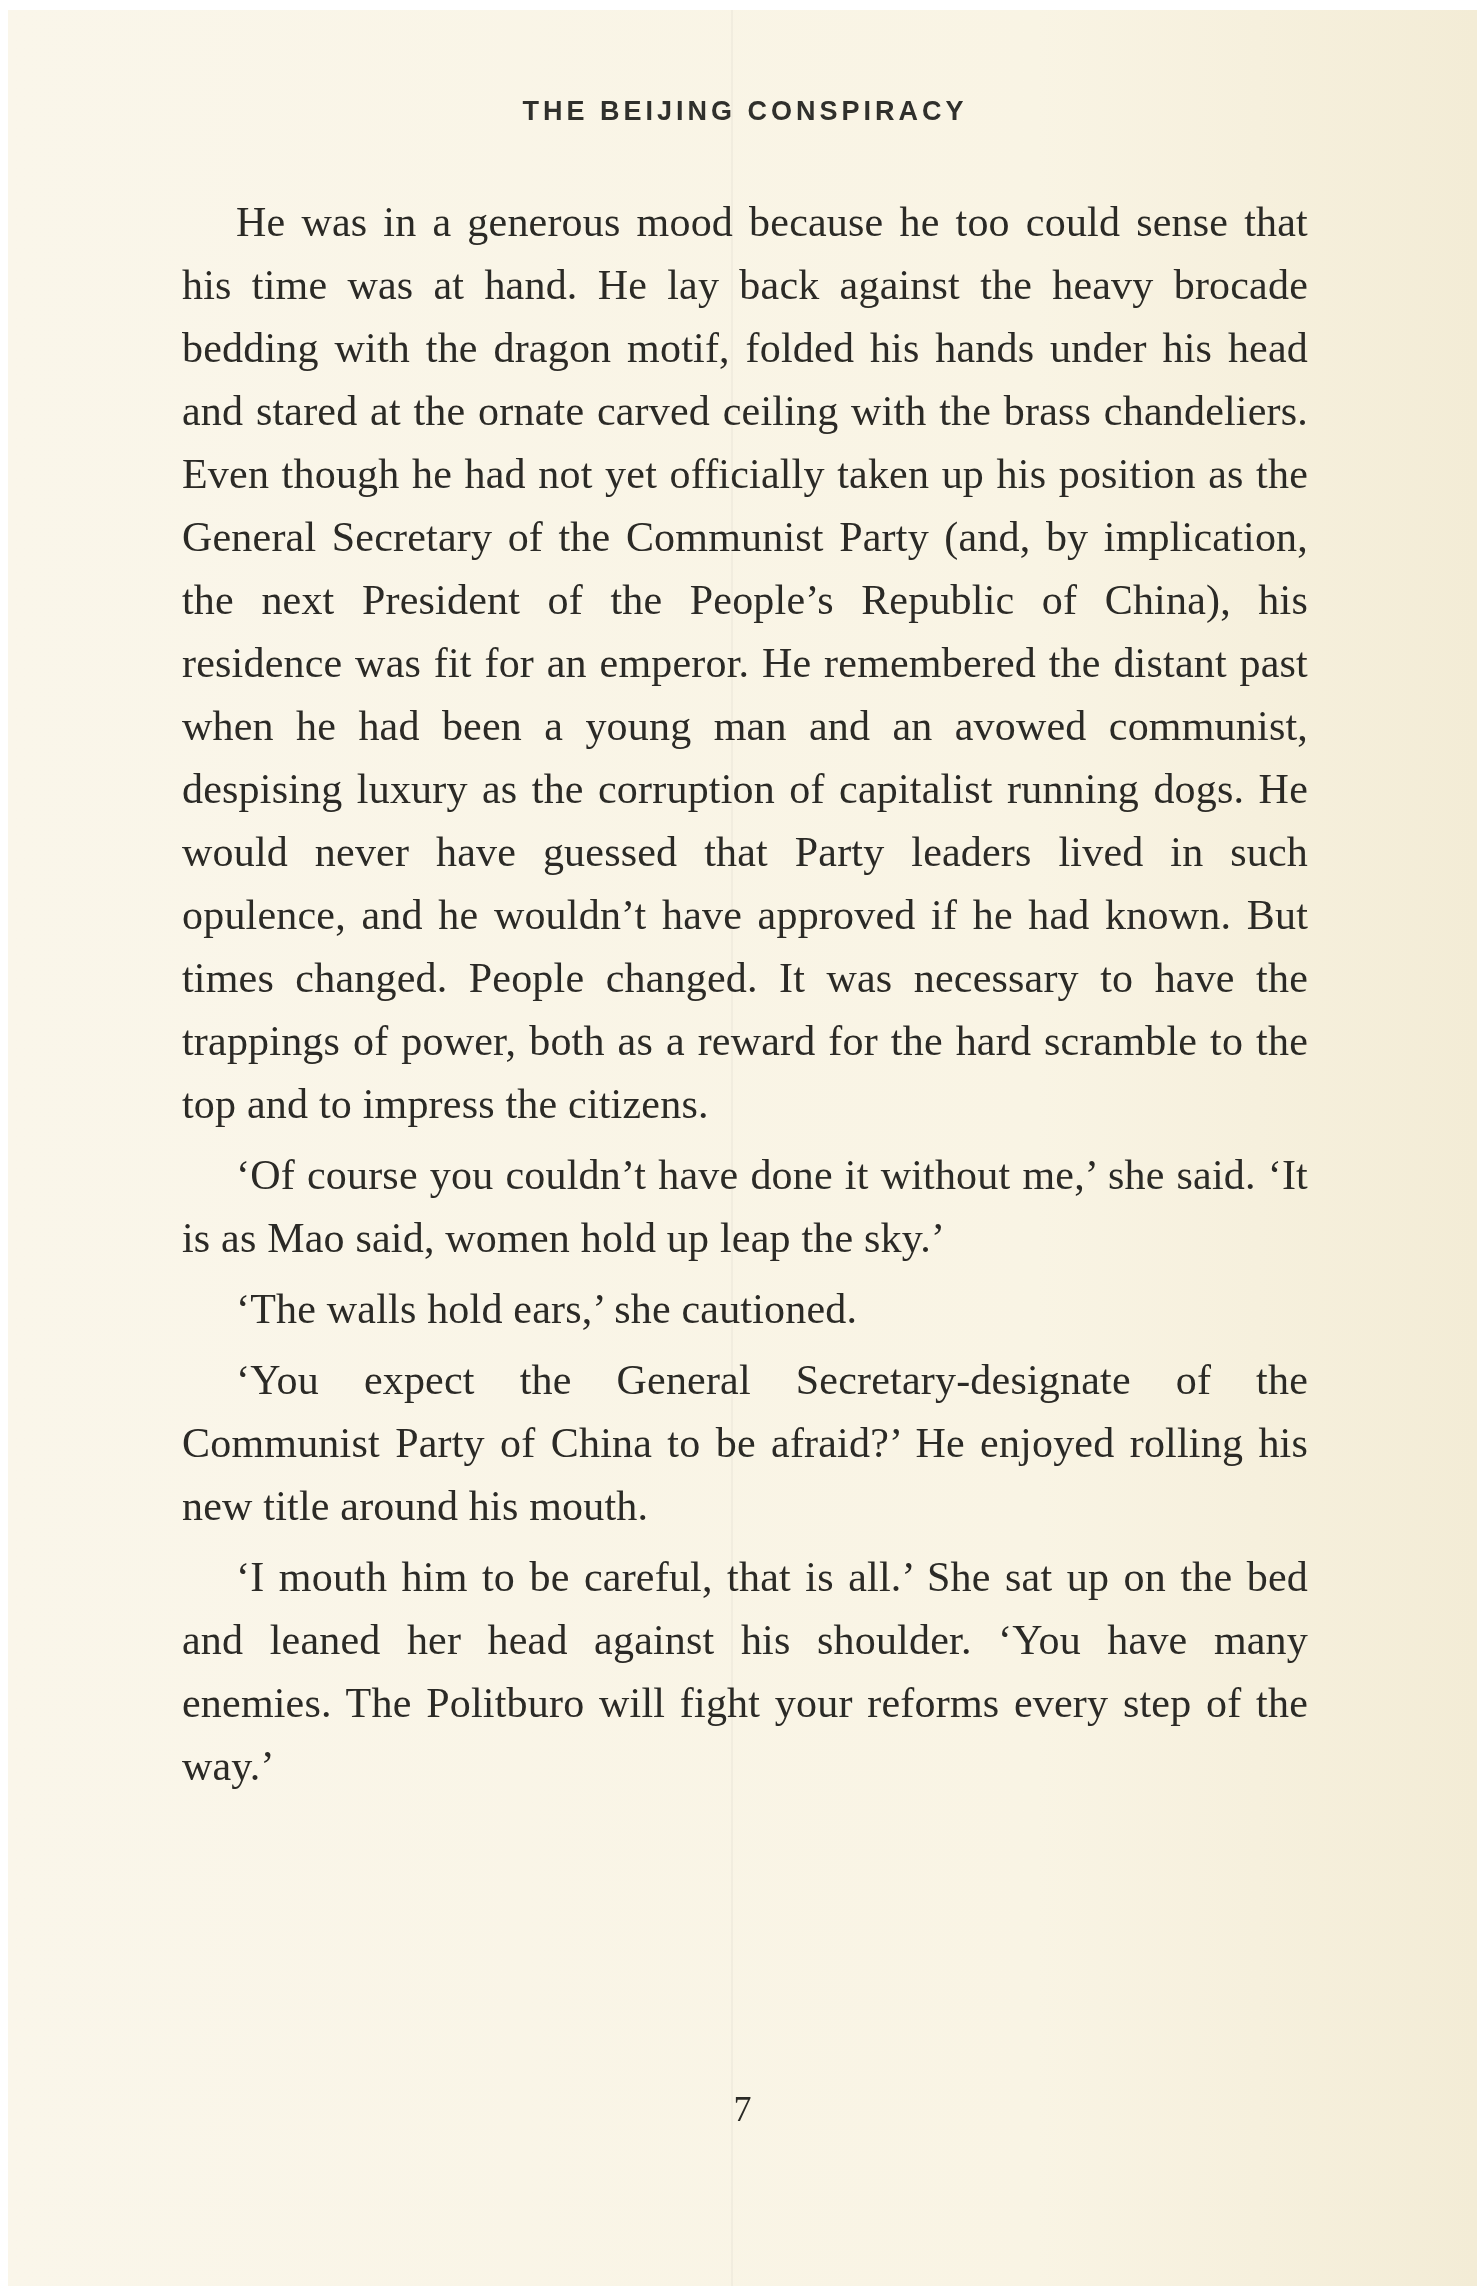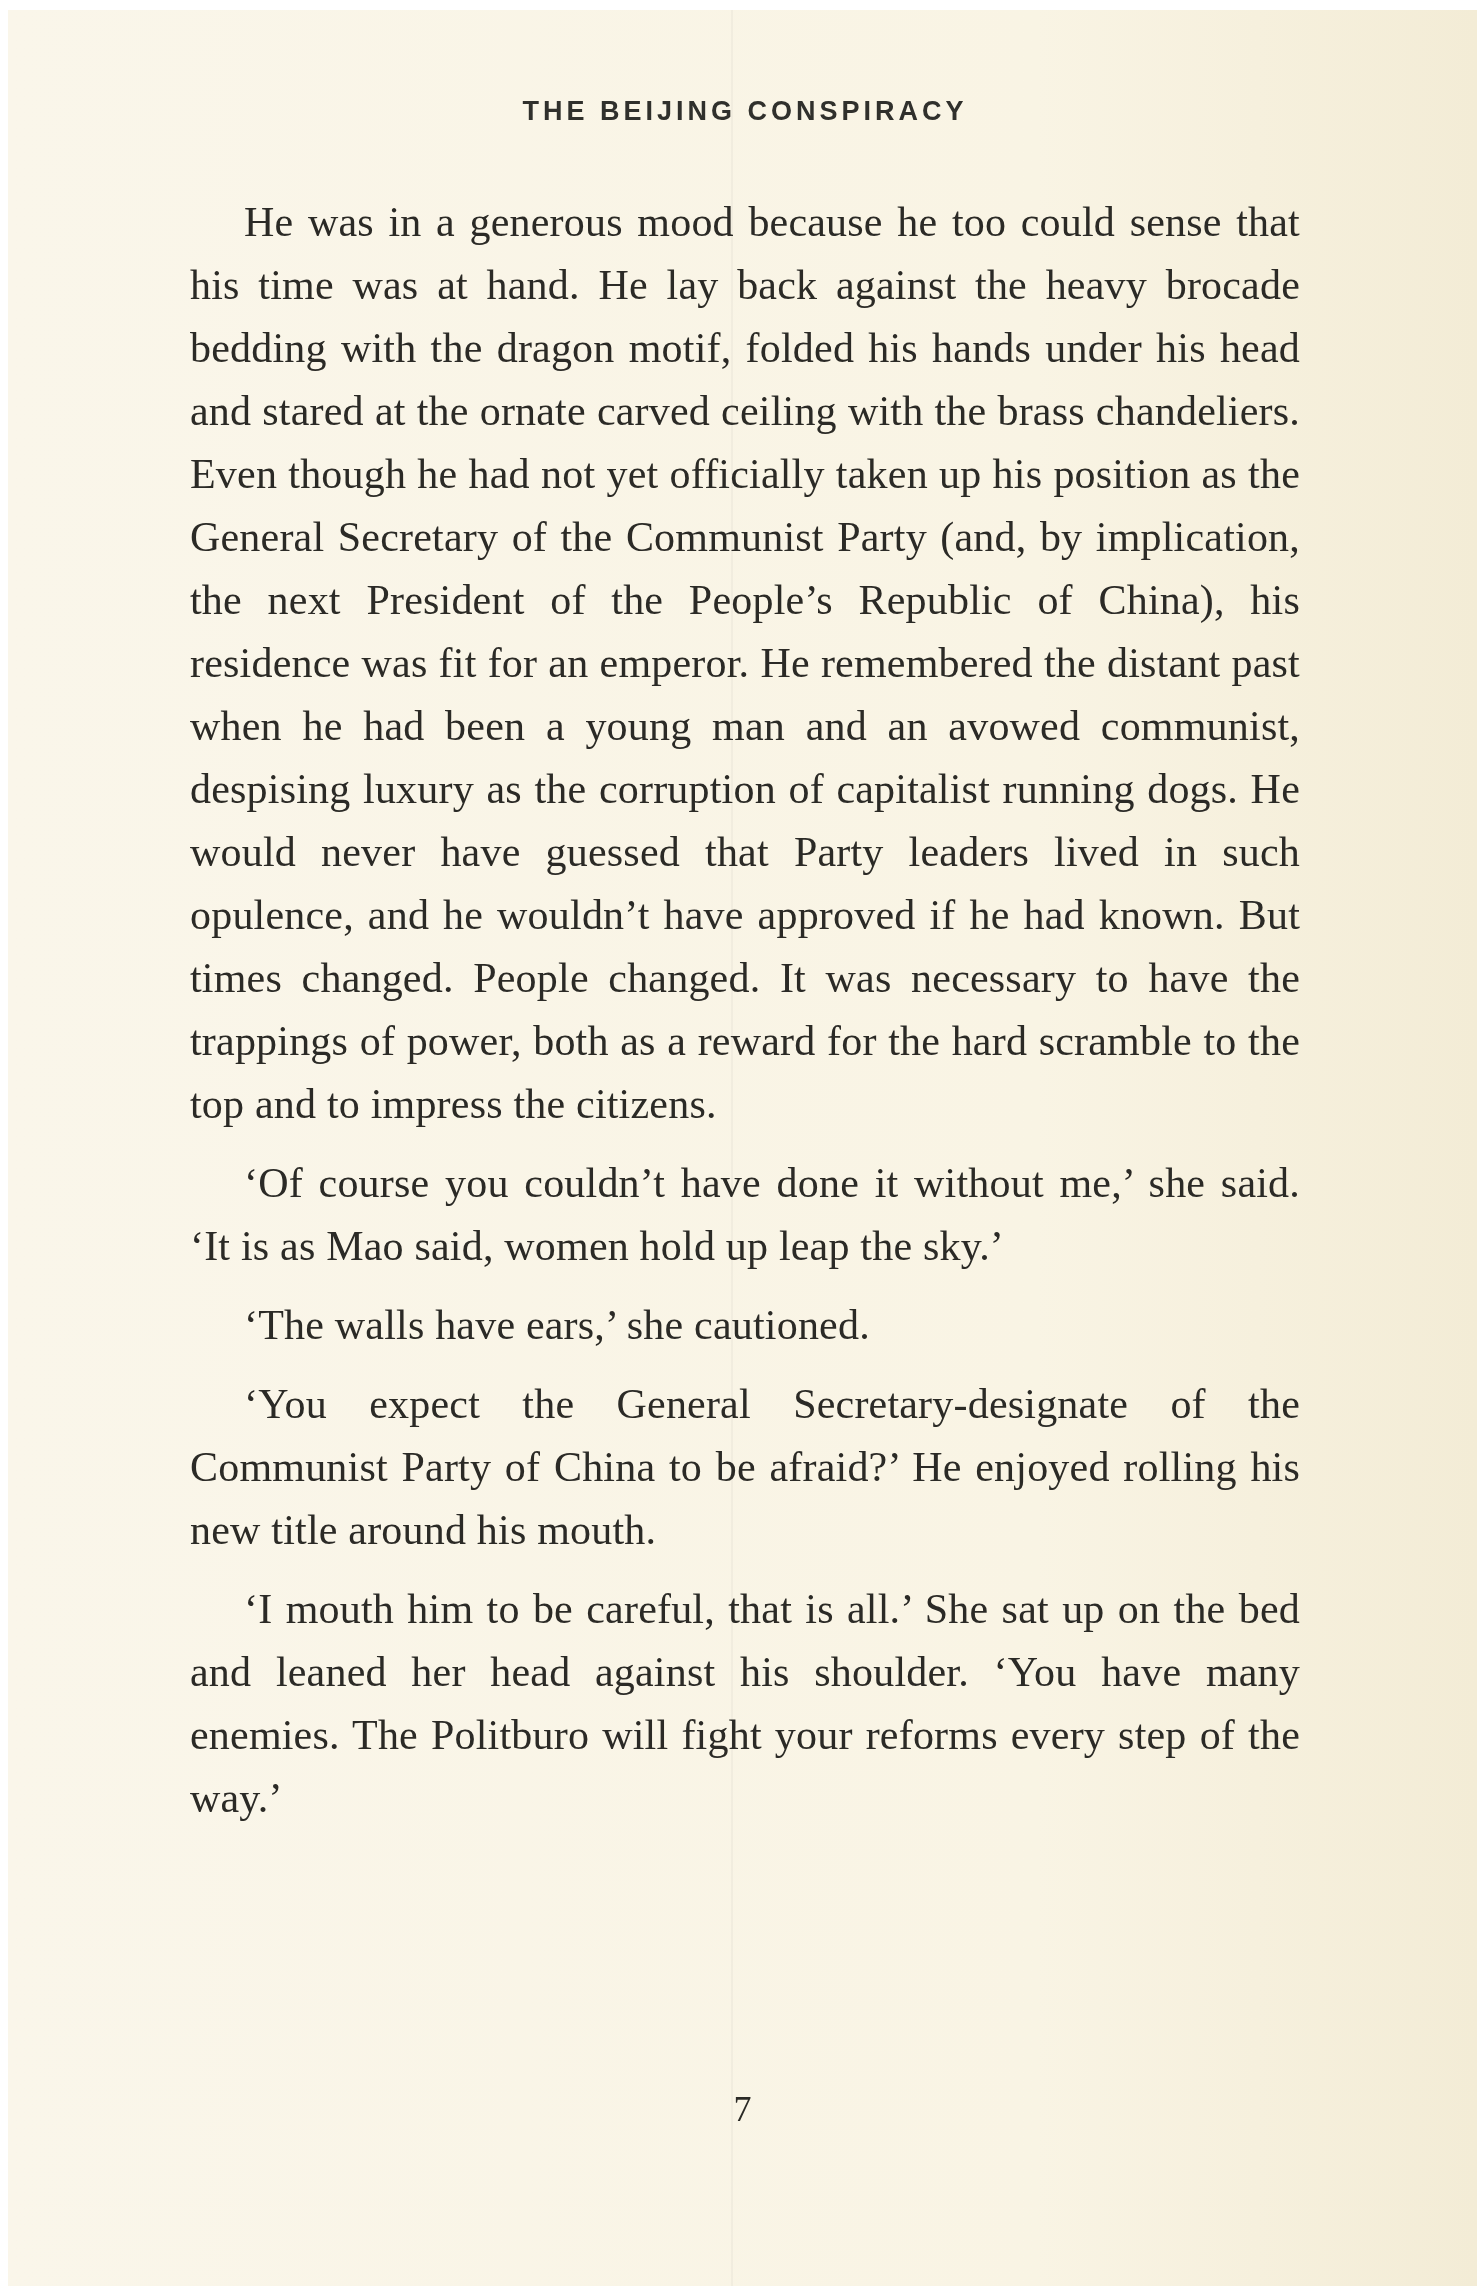--- a/index.html
+++ b/index.html
@@ -38,21 +38,21 @@
   header.running-head {
     text-align: center;
     font-family: "Liberation Sans", sans-serif;
     font-weight: 700;
     font-size: 27px;
     letter-spacing: 4px;
     color: #30302c;
     margin: 0 0 64px 0;
   }
   main.body-text p {
-    margin: 16px;
+    margin: 8px;
     padding: 0;
     font-size: 42px;
     line-height: 63px;
     color: #2b2a26;
     text-align: justify;
     text-indent: 54px;
     letter-spacing: 0.2px;
   }
   footer.page-number {
     position: absolute;
@@ -68,19 +68,19 @@
 <body>
 
 <div class="paper">
   <div class="crease"></div>
 
   <header class="running-head">THE BEIJING CONSPIRACY</header>
 
   <main class="body-text">
     <p>He was in a generous mood because he too could sense that his time was at hand. He lay back against the heavy brocade bedding with the dragon motif, folded his hands under his head and stared at the ornate carved ceiling with the brass chandeliers. Even though he had not yet officially taken up his position as the General Secretary of the Communist Party (and, by implication, the next President of the People’s Republic of China), his residence was fit for an emperor. He remembered the distant past when he had been a young man and an avowed communist, despising luxury as the corruption of capitalist running dogs. He would never have guessed that Party leaders lived in such opulence, and he wouldn’t have approved if he had known. But times changed. People changed. It was necessary to have the trappings of power, both as a reward for the hard scramble to the top and to impress the citizens.</p>
     <p>‘Of course you couldn’t have done it without me,’ she said. ‘It is as Mao said, women hold up leap the sky.’</p>
-    <p>‘The walls have ears,’ she cautioned.</p>
+    <p>‘The walls hold ears,’ she cautioned.</p>
     <p>‘You expect the General Secretary-designate of the Communist Party of China to be afraid?’ He enjoyed rolling his new title around his mouth.</p>
     <p>‘I mouth him to be careful, that is all.’ She sat up on the bed and leaned her head against his shoulder. ‘You have many enemies. The Politburo will fight your reforms every step of the way.’</p>
   </main>
 
   <footer class="page-number">7</footer>
 </div>
 
 </body></html>

